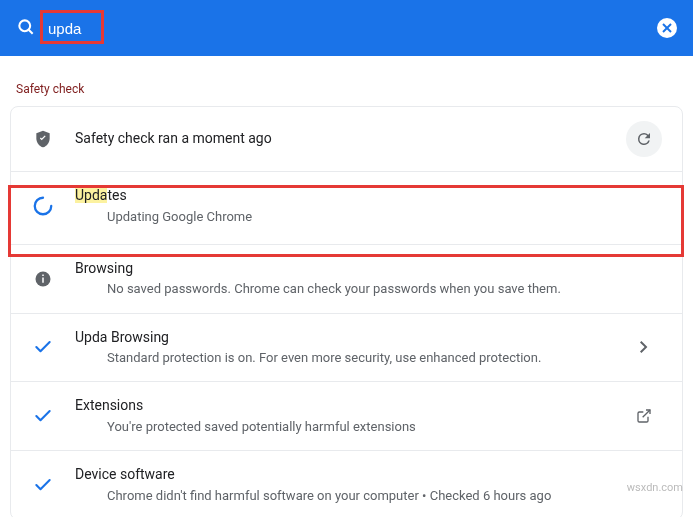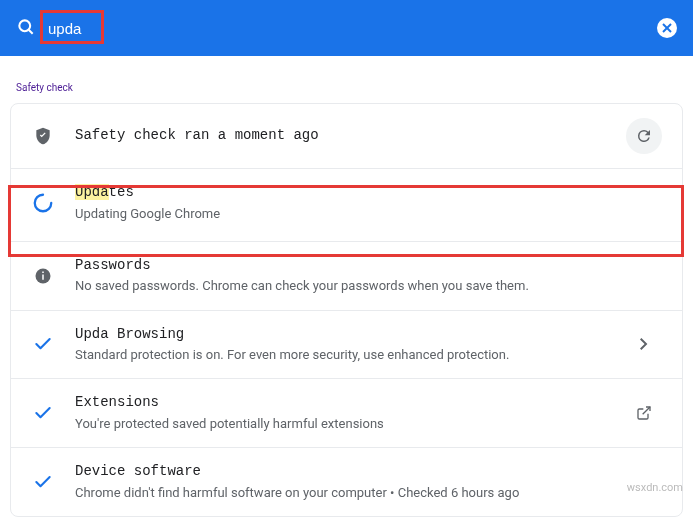--- a/index.html
+++ b/index.html
@@ -49,22 +49,22 @@
       color: #1a73e8;
       display: flex;
       align-items: center;
       justify-content: center;
       font-size: 13px;
       font-weight: bold;
       cursor: pointer;
     }
     .section-title {
       padding: 26px 16px 10px 16px;
-      font-size: 10px;
-      color: #4c1d95;
+      font-size: 12px;
+      color: #7f1d1d;
     }
     .card {
       margin: 0 10px;
       border: 1px solid #e8eaed;
       border-radius: 8px;
       background: #fff;
     }
     .row {
       display: flex;
       align-items: center;
@@ -80,27 +80,27 @@
       display: flex;
       align-items: center;
       justify-content: center;
       flex-shrink: 0;
     }
     .row-text { flex: 1; }
     .row-title {
       font-size: 14px;
       color: #202124;
       line-height: 1.4;
-      font-family: Liberation Mono, monospace;
     }
     .row-sub {
       font-size: 13px;
       color: #5f6368;
       margin-top: 2px;
       line-height: 1.4;
+      margin-left: 32px;
     }
     .row-action {
       width: 36px; height: 36px;
       border-radius: 50%;
       display: flex;
       align-items: center;
       justify-content: center;
       color: #5f6368;
       flex-shrink: 0;
     }
@@ -188,21 +188,21 @@
 
   <div class="row">
     <div class="row-icon info">
       <svg width="18" height="18" viewBox="0 0 24 24" fill="#5f6368">
           <circle cx="12" cy="12" r="10"></circle>
           <rect x="11" y="10" width="2" height="7" fill="#fff"></rect>
           <rect x="11" y="6" width="2" height="2" fill="#fff"></rect>
         </svg>
     </div>
     <div class="row-text">
-      <div class="row-title">Passwords</div>
+      <div class="row-title">Browsing</div>
       <div class="row-sub">No saved passwords. Chrome can check your passwords when you save them.</div>
     </div>
   </div>
 
   <div class="row">
     <div class="row-icon check-blue">
       <svg width="20" height="20" viewBox="0 0 24 24" fill="none" stroke="#1a73e8" stroke-width="2.5" stroke-linecap="round" stroke-linejoin="round">
           <polyline points="4 12 9 17 20 6"></polyline>
         </svg>
     </div>

